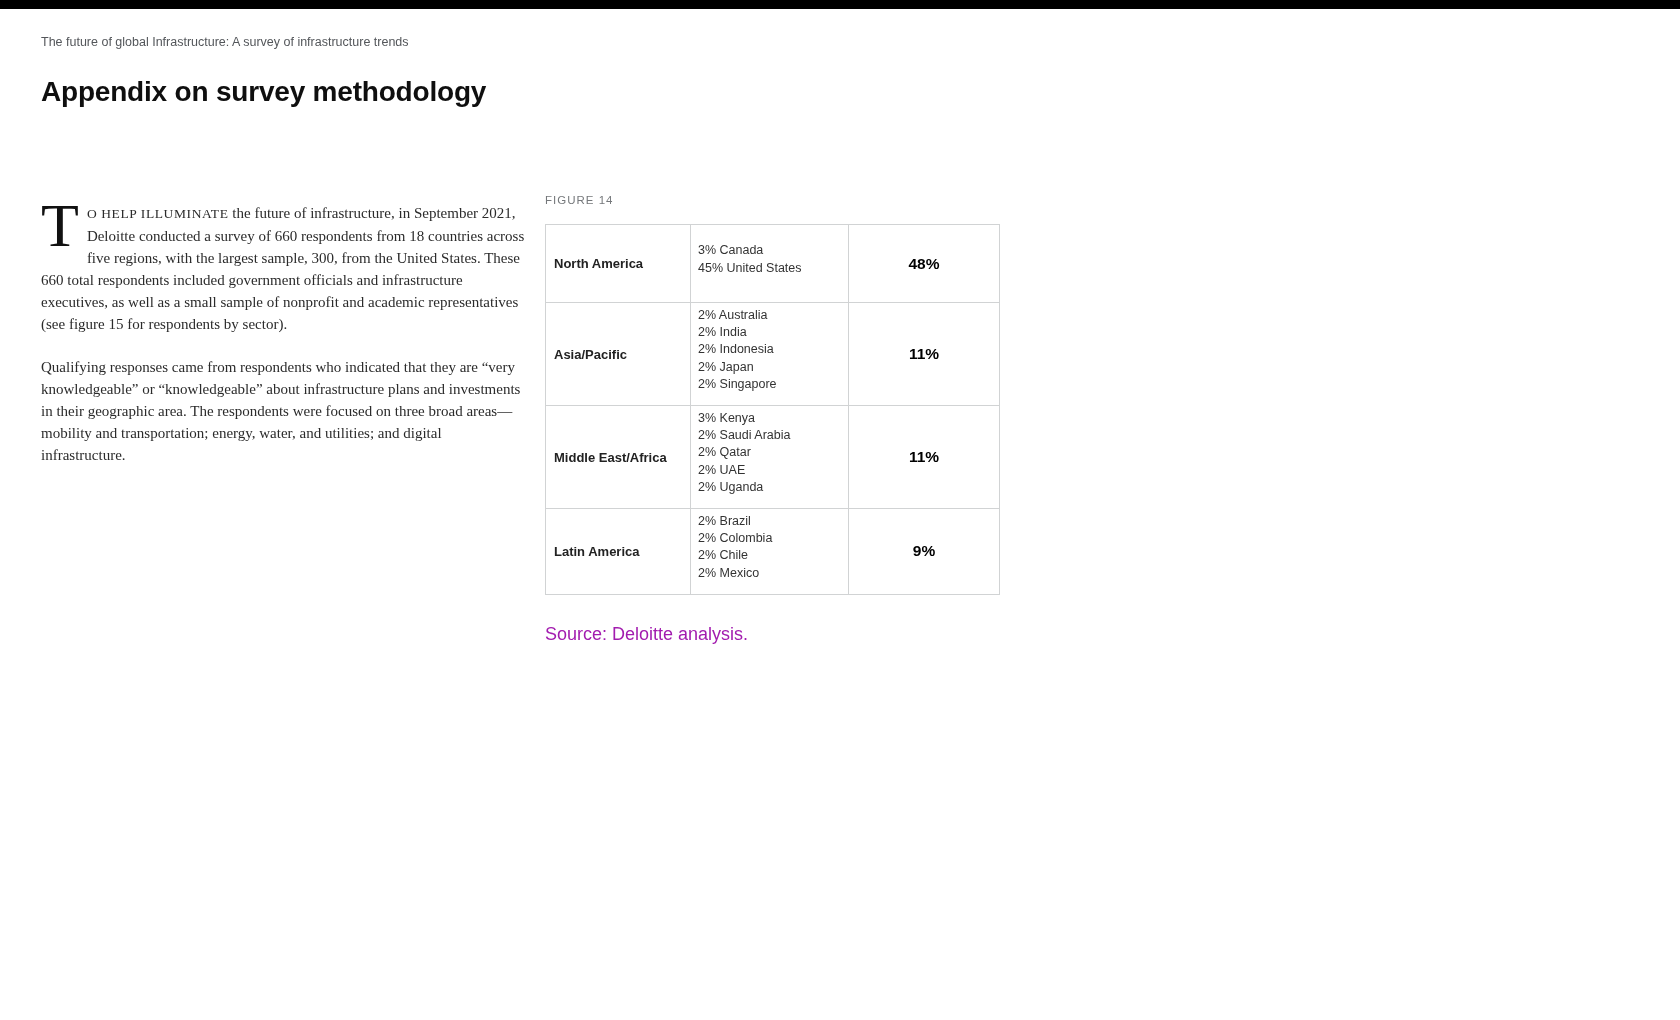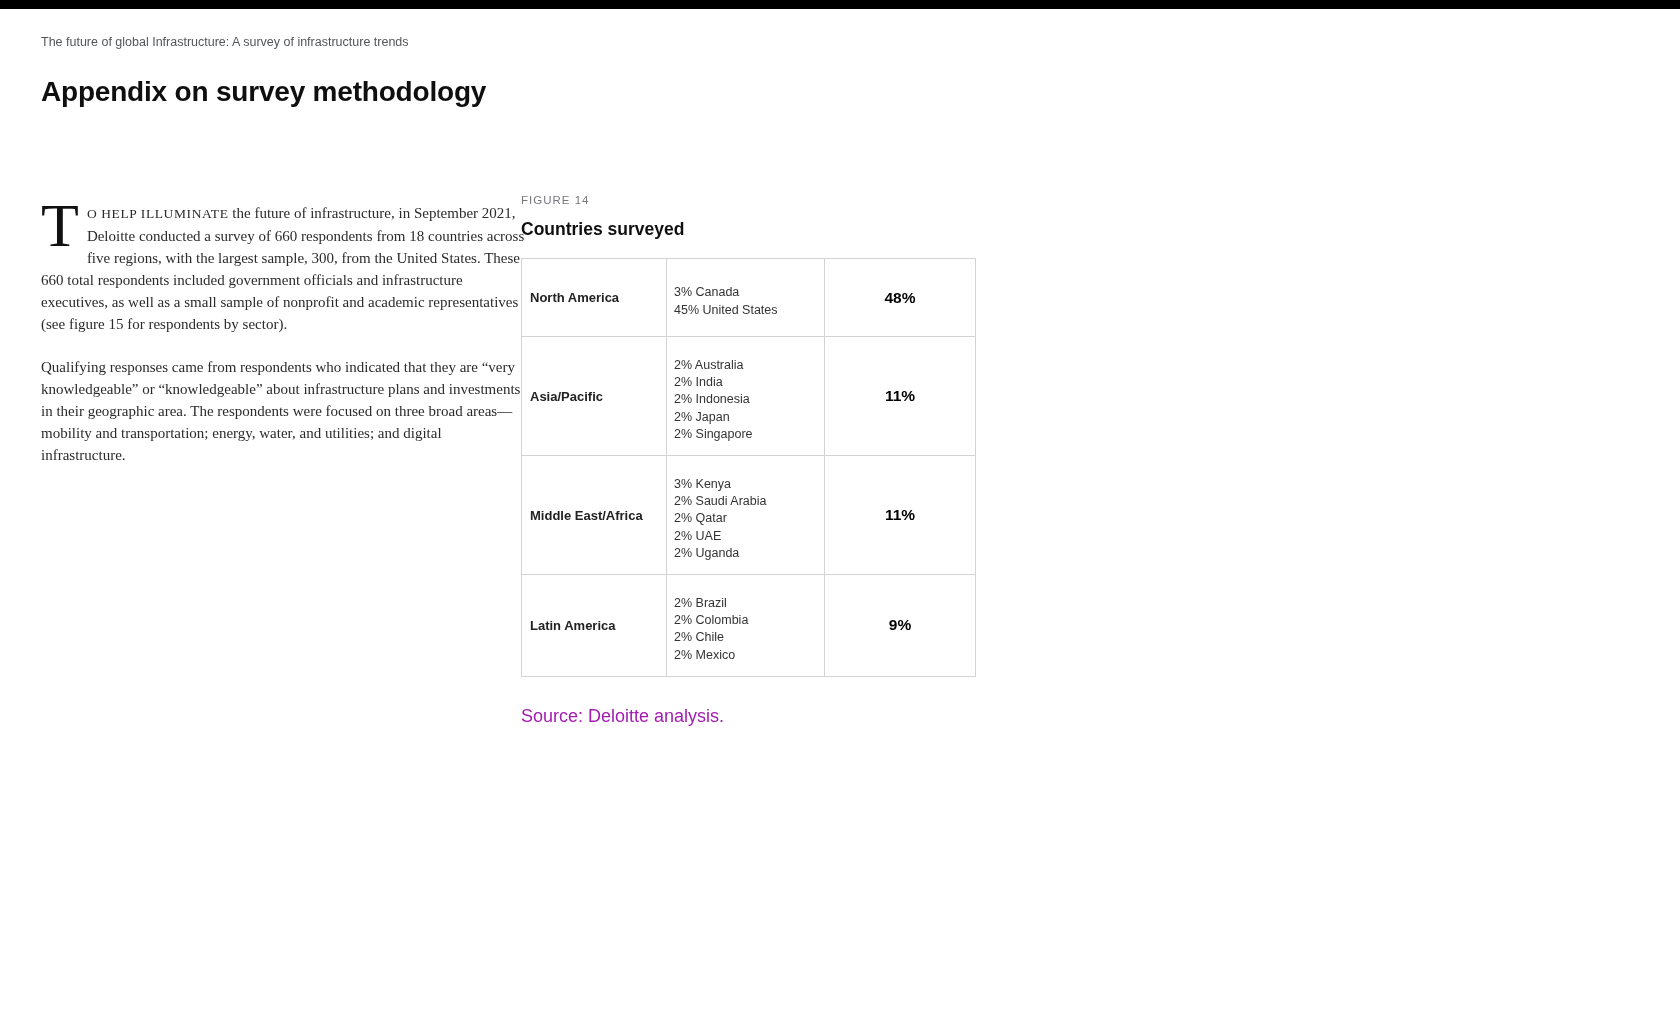--- a/index.html
+++ b/index.html
@@ -50,21 +50,21 @@
     padding-right: 8px;
     color: #111111;
   }
   .lead-in {
     font-size: 13.5px;
     letter-spacing: 0.6px;
   }
   .para2 { margin-top: 21px; }
   .figure-col {
     position: absolute;
-    left: 521px; top: 194px;
+    left: 545px; top: 194px;
     width: 454px;
   }
   .figure-label {
     font-size: 11.5px;
     letter-spacing: 1px;
     color: #75787B;
   }
   .figure-title {
     margin-top: 13px;
     font-size: 17.5px;
@@ -88,21 +88,21 @@
   td.region {
     font-weight: 700;
     font-size: 13px;
     color: #222222;
     padding: 10px 6px 10px 8px;
   }
   td.countries {
     font-size: 12.5px;
     color: #333333;
     line-height: 17.2px;
-    padding: 20px 6px 12px 7px;
+    padding: 4px 6px 12px 7px;
   }
   td.total {
     border-left: 2px solid var(--accent, #86BC25);
     font-weight: 700;
     font-size: 15.5px;
     text-align: center;
     color: #000000;
   }
   .source-note {
     margin-top: 29px;
@@ -132,21 +132,20 @@
     <p class="para1">
       <span class="dropcap">T</span>
       <span class="lead-in">O HELP ILLUMINATE</span>
       <span> the future of infrastructure, in September 2021, Deloitte conducted a survey of 660 respondents from 18 countries across five regions, with the largest sample, 300, from the United States. These 660 total respondents included government officials and infrastructure executives, as well as a small sample of nonprofit and academic representatives (see figure 15 for respondents by sector).</span>
     </p>
     <p class="para2">Qualifying responses came from respondents who indicated that they are “very knowledgeable” or “knowledgeable” about infrastructure plans and investments in their geographic area. The respondents were focused on three broad areas—mobility and transportation; energy, water, and utilities; and digital infrastructure.</p>
   </div>
 
   <div class="figure-col">
     <div class="figure-label">FIGURE 14</div>
-    <div class="figure-title">Countries surveyed</div>
 
     <table class="countries-table">
       <colgroup>
         <col class="c-region">
         <col class="c-list">
         <col class="c-total">
       </colgroup>
       <tbody id="table-body">
           <tr>
             <td class="region">North America</td>

